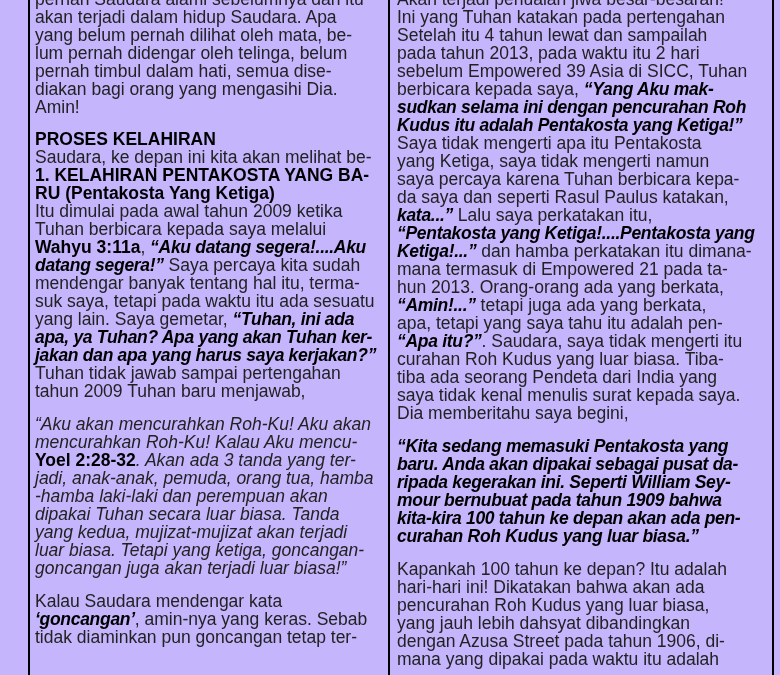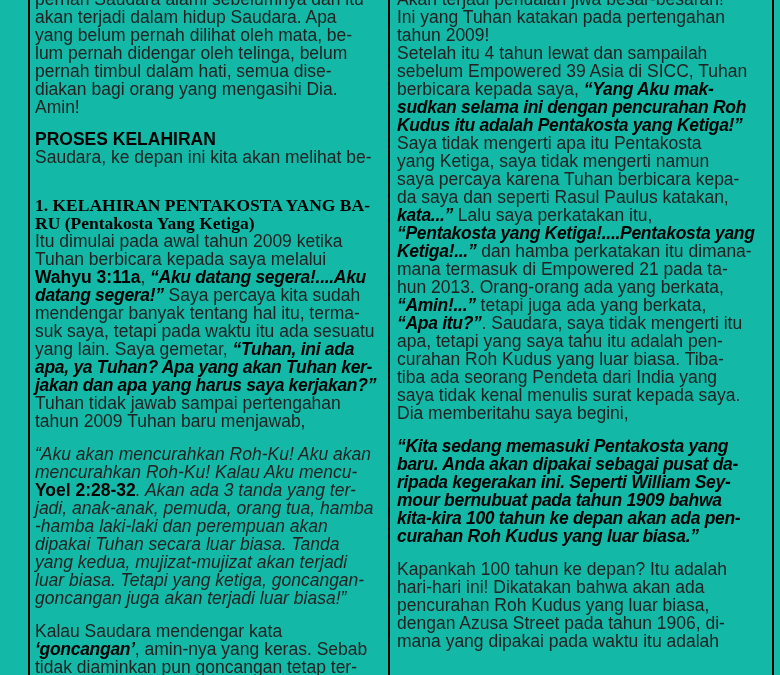--- a/index.html
+++ b/index.html
@@ -1,36 +1,36 @@
 <!DOCTYPE html>
 <html><head>
 <meta charset="utf-8">
 <style>
   html,body{margin:0;padding:0;background:#fff;}
   .page{
-    position:relative;width:780px;height:675px;background:#14b8a6;
+    position:relative;width:780px;height:675px;background:#c4b5fd;
     overflow:hidden;font-family:"Liberation Sans",sans-serif;color:#222222;
   }
   .rule{position:absolute;top:0;bottom:0;width:2px;background:#000;}
   .rule-left{left:28px;}
   .rule-mid{left:388px;}
   .rule-right{left:772px;}
   .col{position:absolute;top:-10px;font-size:17.5px;line-height:18px;}
   .col-left{left:35px;width:351px;}
   .col-right{left:397px;width:372px;}
   .block{margin:0;}
   .line{white-space:nowrap;height:18px;}
   .kind-heading{font-weight:bold;color:#000;}
   .seg-r{font-weight:normal;font-style:normal;}
   .seg-b{font-weight:bold;font-style:normal;color:#000;}
   .seg-i{font-style:italic;}
   .seg-bi{font-weight:bold;font-style:italic;color:#000;letter-spacing:-0.3px;}
   .space-xs{margin-top:15px;}
   .space-m{margin-top:14px;}
-  .space-l{margin-top:30px;font-family:Liberation Serif, serif;}
+  .space-l{}
 </style>
 </head>
 <body>
 
 <div class="page">
   <div class="rule rule-left"></div>
   <div class="col col-left">
       <div class="block kind-paragraph">
         <div class="line"><span class="seg-r">pernah Saudara alami sebelumnya dan itu</span></div>
         <div class="line"><span class="seg-r">akan terjadi dalam hidup Saudara. Apa</span></div>
@@ -78,55 +78,56 @@
         <div class="line"><span class="seg-r">Kalau Saudara mendengar kata</span></div>
         <div class="line"><span class="seg-bi">‘goncangan’</span><span class="seg-r">, amin-nya yang keras. Sebab</span></div>
         <div class="line"><span class="seg-r">tidak diaminkan pun goncangan tetap ter-</span></div>
       </div>
     </div>
   <div class="rule rule-mid"></div>
   <div class="col col-right">
       <div class="block kind-paragraph">
         <div class="line"><span class="seg-r">Akan terjadi penuaian jiwa besar-besaran!</span></div>
         <div class="line"><span class="seg-r">Ini yang Tuhan katakan pada pertengahan</span></div>
-        <div class="line"><span class="seg-r">tahun 2009!</span></div>
       </div>
       <div class="block kind-paragraph">
         <div class="line"><span class="seg-r">Setelah itu 4 tahun lewat dan sampailah</span></div>
+        <div class="line"><span class="seg-r">pada tahun 2013, pada waktu itu 2 hari</span></div>
         <div class="line"><span class="seg-r">sebelum Empowered 39 Asia di SICC, Tuhan</span></div>
         <div class="line"><span class="seg-r">berbicara kepada saya, </span><span class="seg-bi">“Yang Aku mak-</span></div>
         <div class="line"><span class="seg-bi">sudkan selama ini dengan pencurahan Roh</span></div>
         <div class="line"><span class="seg-bi">Kudus itu adalah Pentakosta yang Ketiga!”</span></div>
         <div class="line"><span class="seg-r">Saya tidak mengerti apa itu Pentakosta</span></div>
         <div class="line"><span class="seg-r">yang Ketiga, saya tidak mengerti namun</span></div>
         <div class="line"><span class="seg-r">saya percaya karena Tuhan berbicara kepa-</span></div>
         <div class="line"><span class="seg-r">da saya dan seperti Rasul Paulus katakan,</span></div>
         <div class="line"><span class="seg-bi">kata...”</span><span class="seg-r"> Lalu saya perkatakan itu,</span></div>
         <div class="line"><span class="seg-bi">“Pentakosta yang Ketiga!....Pentakosta yang</span></div>
         <div class="line"><span class="seg-bi">Ketiga!...”</span><span class="seg-r"> dan hamba perkatakan itu dimana-</span></div>
         <div class="line"><span class="seg-r">mana termasuk di Empowered 21 pada ta-</span></div>
         <div class="line"><span class="seg-r">hun 2013. Orang-orang ada yang berkata,</span></div>
         <div class="line"><span class="seg-bi">“Amin!...”</span><span class="seg-r"> tetapi juga ada yang berkata,</span></div>
+        <div class="line"><span class="seg-r">apa, tetapi yang saya tahu itu adalah pen-</span></div>
         <div class="line"><span class="seg-bi">“Apa itu?”</span><span class="seg-r">.  Saudara, saya tidak mengerti itu</span></div>
-        <div class="line"><span class="seg-r">apa, tetapi yang saya tahu itu adalah pen-</span></div>
         <div class="line"><span class="seg-r">curahan Roh Kudus yang luar biasa. Tiba-</span></div>
         <div class="line"><span class="seg-r">tiba ada seorang Pendeta dari India yang</span></div>
         <div class="line"><span class="seg-r">saya tidak kenal menulis surat kepada saya.</span></div>
         <div class="line"><span class="seg-r">Dia memberitahu saya begini,</span></div>
       </div>
       <div class="block kind-quote space-xs">
         <div class="line"><span class="seg-bi">“Kita sedang memasuki Pentakosta yang</span></div>
         <div class="line"><span class="seg-bi">baru. Anda akan dipakai sebagai pusat da-</span></div>
         <div class="line"><span class="seg-bi">ripada kegerakan ini. Seperti William Sey-</span></div>
         <div class="line"><span class="seg-bi">mour bernubuat pada tahun 1909 bahwa</span></div>
         <div class="line"><span class="seg-bi">kita-kira 100 tahun ke depan akan ada pen-</span></div>
         <div class="line"><span class="seg-bi">curahan Roh Kudus yang luar biasa.”</span></div>
       </div>
       <div class="block kind-paragraph space-xs">
         <div class="line"><span class="seg-r">Kapankah 100 tahun ke depan? Itu adalah</span></div>
         <div class="line"><span class="seg-r">hari-hari ini! Dikatakan bahwa akan ada</span></div>
         <div class="line"><span class="seg-r">pencurahan Roh Kudus yang luar biasa,</span></div>
+        <div class="line"><span class="seg-r">yang jauh lebih dahsyat dibandingkan</span></div>
         <div class="line"><span class="seg-r">dengan Azusa Street pada tahun 1906, di-</span></div>
         <div class="line"><span class="seg-r">mana yang dipakai pada waktu itu adalah</span></div>
       </div>
     </div>
   <div class="rule rule-right"></div>
 </div>
 
 </body></html>

